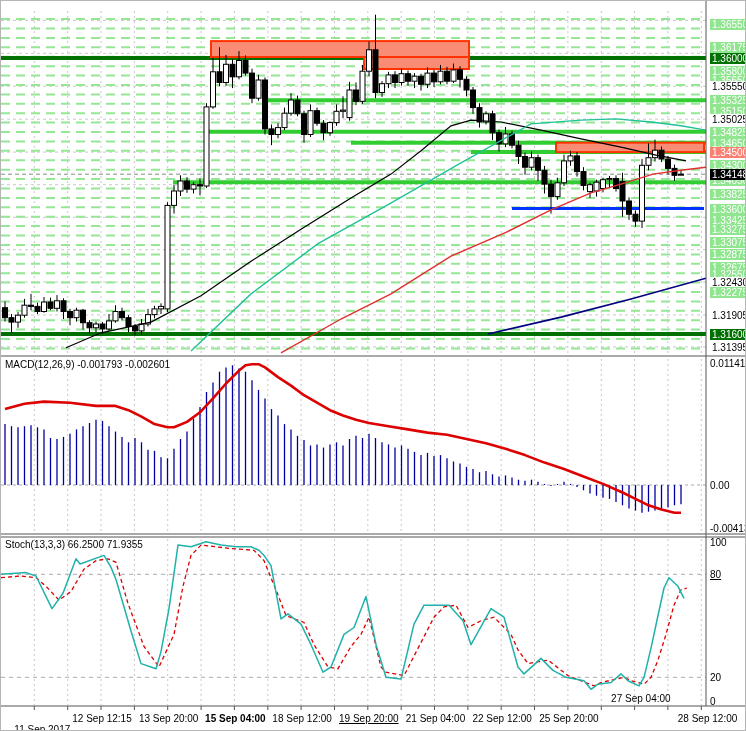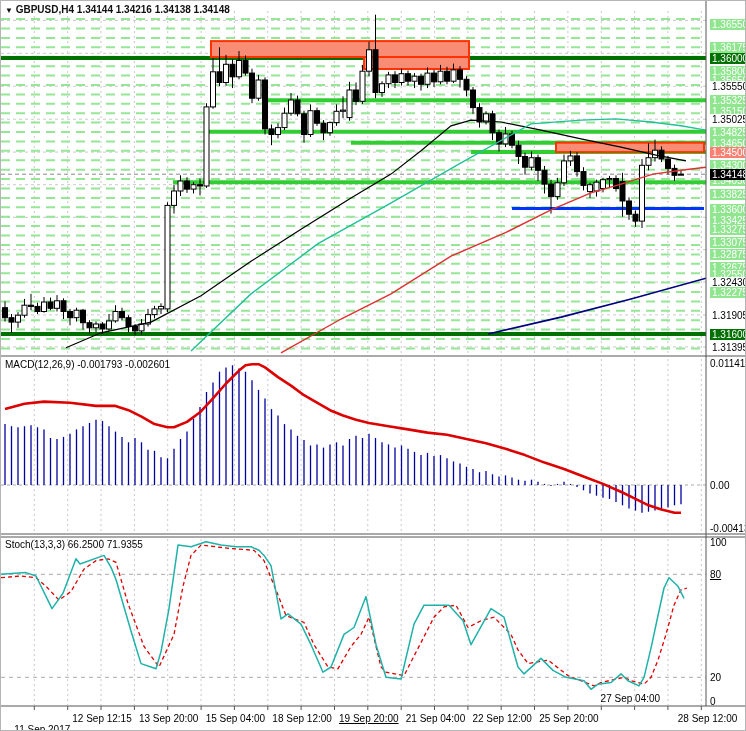--- a/index.html
+++ b/index.html
@@ -513,25 +513,20 @@
       <line x1="466.9" y1="705" x2="466.9" y2="709" stroke="#555" stroke-width="1"></line>
       <line x1="500.2" y1="705" x2="500.2" y2="709" stroke="#555" stroke-width="1"></line>
       <line x1="533.5" y1="705" x2="533.5" y2="709" stroke="#555" stroke-width="1"></line>
       <line x1="566.9" y1="705" x2="566.9" y2="709" stroke="#555" stroke-width="1"></line>
       <line x1="600.3" y1="705" x2="600.3" y2="709" stroke="#555" stroke-width="1"></line>
       <line x1="633.6" y1="705" x2="633.6" y2="709" stroke="#555" stroke-width="1"></line>
       <line x1="666.9" y1="705" x2="666.9" y2="709" stroke="#555" stroke-width="1"></line>
       <line x1="700.3" y1="705" x2="700.3" y2="709" stroke="#555" stroke-width="1"></line>
     </svg>
 
-  <div class="lbl ttl" style="left:4px;top:3px;">
-    <span style="font-size:8px;">▼</span>
-    <span>GBPUSD,H4</span>
-    <span>1.34144 1.34216 1.34138 1.34148</span>
-  </div>
 
   <div class="lbl" style="left:4px;top:358px;color:#000;">MACD(12,26,9) -0.001793 -0.002601</div>
   <div class="lbl" style="left:4px;top:538px;color:#000;">Stoch(13,3,3) 66.2500 71.9355</div>
 
   <div id="price-axis">
       <div class="lbl plabel p-level" style="top: 17.5px;">1.36550</div>
       <div class="lbl plabel p-level" style="top: 41px;">1.36175</div>
       <div class="lbl plabel p-strong" style="top: 52px;">1.36000</div>
       <div class="lbl plabel p-level" style="top: 64.5px;">1.35800</div>
       <div class="lbl plabel p-level" style="top: 74px;">1.35650</div>
@@ -565,22 +560,22 @@
       <div class="lbl ilabel" style="left: 709px; top: 522px;">-0.00413</div>
       <div class="lbl ilabel" style="left: 709px; top: 536px;">100</div>
       <div class="lbl ilabel" style="left: 709px; top: 568px; text-decoration: underline;">80</div>
       <div class="lbl ilabel" style="left: 709px; top: 671px;">20</div>
       <div class="lbl ilabel" style="left: 709px; top: 695px;">0</div>
     </div>
   <div id="date-axis">
       <div class="lbl dlabel" style="top: 723px; left: -0.7px; width: 70px; text-align: right;">11 Sep 2017</div>
       <div class="lbl dlabel" style="top: 712px; left: 66px; width: 70px; text-align: center;">12 Sep 12:15</div>
       <div class="lbl dlabel" style="top: 712px; left: 132.7px; width: 70px; text-align: center;">13 Sep 20:00</div>
-      <div class="lbl dlabel" style="top: 712px; left: 199.4px; width: 70px; text-align: center;">15 Sep 04:00</div>
+      <div class="lbl dlabel" style="top: 712px; left: 199.4px; width: 70px; text-align: center; font-weight: bold;">15 Sep 04:00</div>
       <div class="lbl dlabel" style="top: 712px; left: 266.1px; width: 70px; text-align: center;">18 Sep 12:00</div>
       <div class="lbl dlabel" style="top: 712px; left: 332.8px; width: 70px; text-align: center; text-decoration: underline;">19 Sep 20:00</div>
       <div class="lbl dlabel" style="top: 712px; left: 399.5px; width: 70px; text-align: center;">21 Sep 04:00</div>
       <div class="lbl dlabel" style="top: 712px; left: 466.2px; width: 70px; text-align: center;">22 Sep 12:00</div>
       <div class="lbl dlabel" style="top: 712px; left: 532.9px; width: 70px; text-align: center;">25 Sep 20:00</div>
-      <div class="lbl dlabel" style="top: 692px; left: 599.6px; width: 70px; text-align: left;">27 Sep 04:00</div>
+      <div class="lbl dlabel" style="top: 692px; left: 599.6px; width: 70px; text-align: right;">27 Sep 04:00</div>
       <div class="lbl dlabel" style="top: 712px; left: 666.3px; width: 70px; text-align: right;">28 Sep 12:00</div>
     </div>
 </div>
 
 </body></html>

